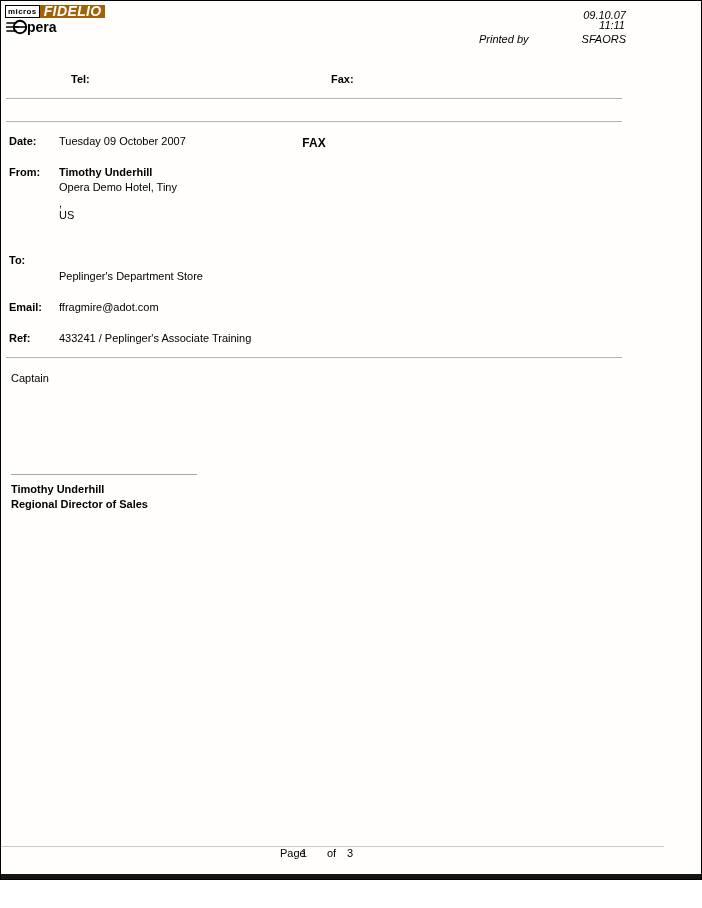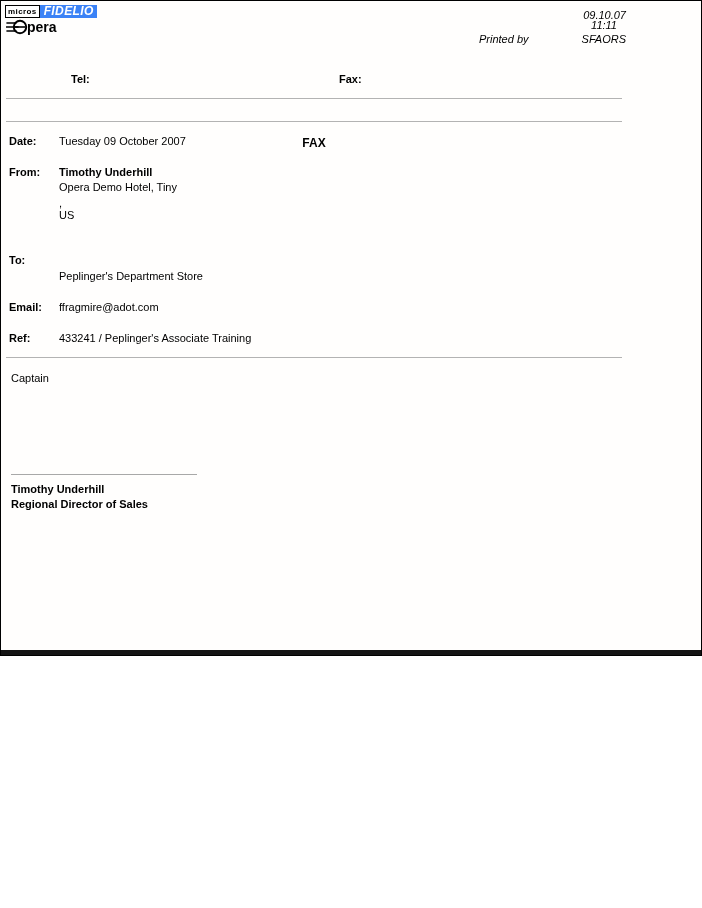--- a/index.html
+++ b/index.html
@@ -1,54 +1,54 @@
 <!DOCTYPE html>
 <html><head>
 <meta charset="utf-8">
 <style>
   html, body { margin: 0; padding: 0; background: #ffffff; }
   .page {
     position: relative;
     width: 702px;
-    height: 656px;
+    height: 880px;
     box-sizing: border-box;
     background: #fffefd;
     border: 1px solid #000;
     font-family: "Liberation Sans", sans-serif;
     font-size: 11px;
     color: #000;
     overflow: hidden;
   }
   .abs { position: absolute; }
   .b { font-weight: bold; }
   .i { font-style: italic; }
   .rule { position: absolute; height: 1px; background: #b3b3b3; }
 
   
   .brand-lockup { left: 4px; top: 4px; display: flex; align-items: stretch; }
   .brand-micros {
     display: inline-block; border: 1px solid #000; background: #fff; color: #000;
     font-size: 8px; font-weight: bold; letter-spacing: .4px; padding: 1px 2px 0 2px; line-height: 10px;
   }
   .brand-fidelio {
-    display: inline-block; background: #3b82f6; color: #fff;
-    font-size: 12px; font-weight: bold; font-style: italic; letter-spacing: .4px;
+    display: inline-block; background: #a16207; color: #fff;
+    font-size: 14px; font-weight: bold; font-style: italic; letter-spacing: .4px;
     padding: 2px 3px 1px 4px; line-height: 9px;
   }
   .opera-logo { left: 5px; top: 16px; }
 
   
   .print-date    { top: 8px;  right: 75px; }
-  .print-time    { top: 18px; right: 84px; }
+  .print-time    { top: 18px; right: 76px; }
   .printedby-lbl { top: 32px; left: 478px; font-style: italic; }
   .printedby-val { top: 32px; right: 75px; }
 
   
   .tel-label { left: 70px;  top: 72px; text-align: center; }
-  .fax-label { left: 330px; top: 72px; margin-left: 8px; }
+  .fax-label { left: 330px; top: 72px; }
 
   .rule-1 { top: 97px;  left: 5px; width: 616px; }
   .fax-title { top: 103px; left: 5px; width: 616px; text-align: center; font-weight: bold; font-size: 12px; margin-top: 32px; }
   .rule-2 { top: 120px; left: 5px; width: 616px; }
 
   
   .flabel { left: 8px; font-weight: bold; text-align: center; }
   .fvalue { left: 58px; }
   .row-date  { top: 134px; }
   .row-fromL { top: 165px; }

